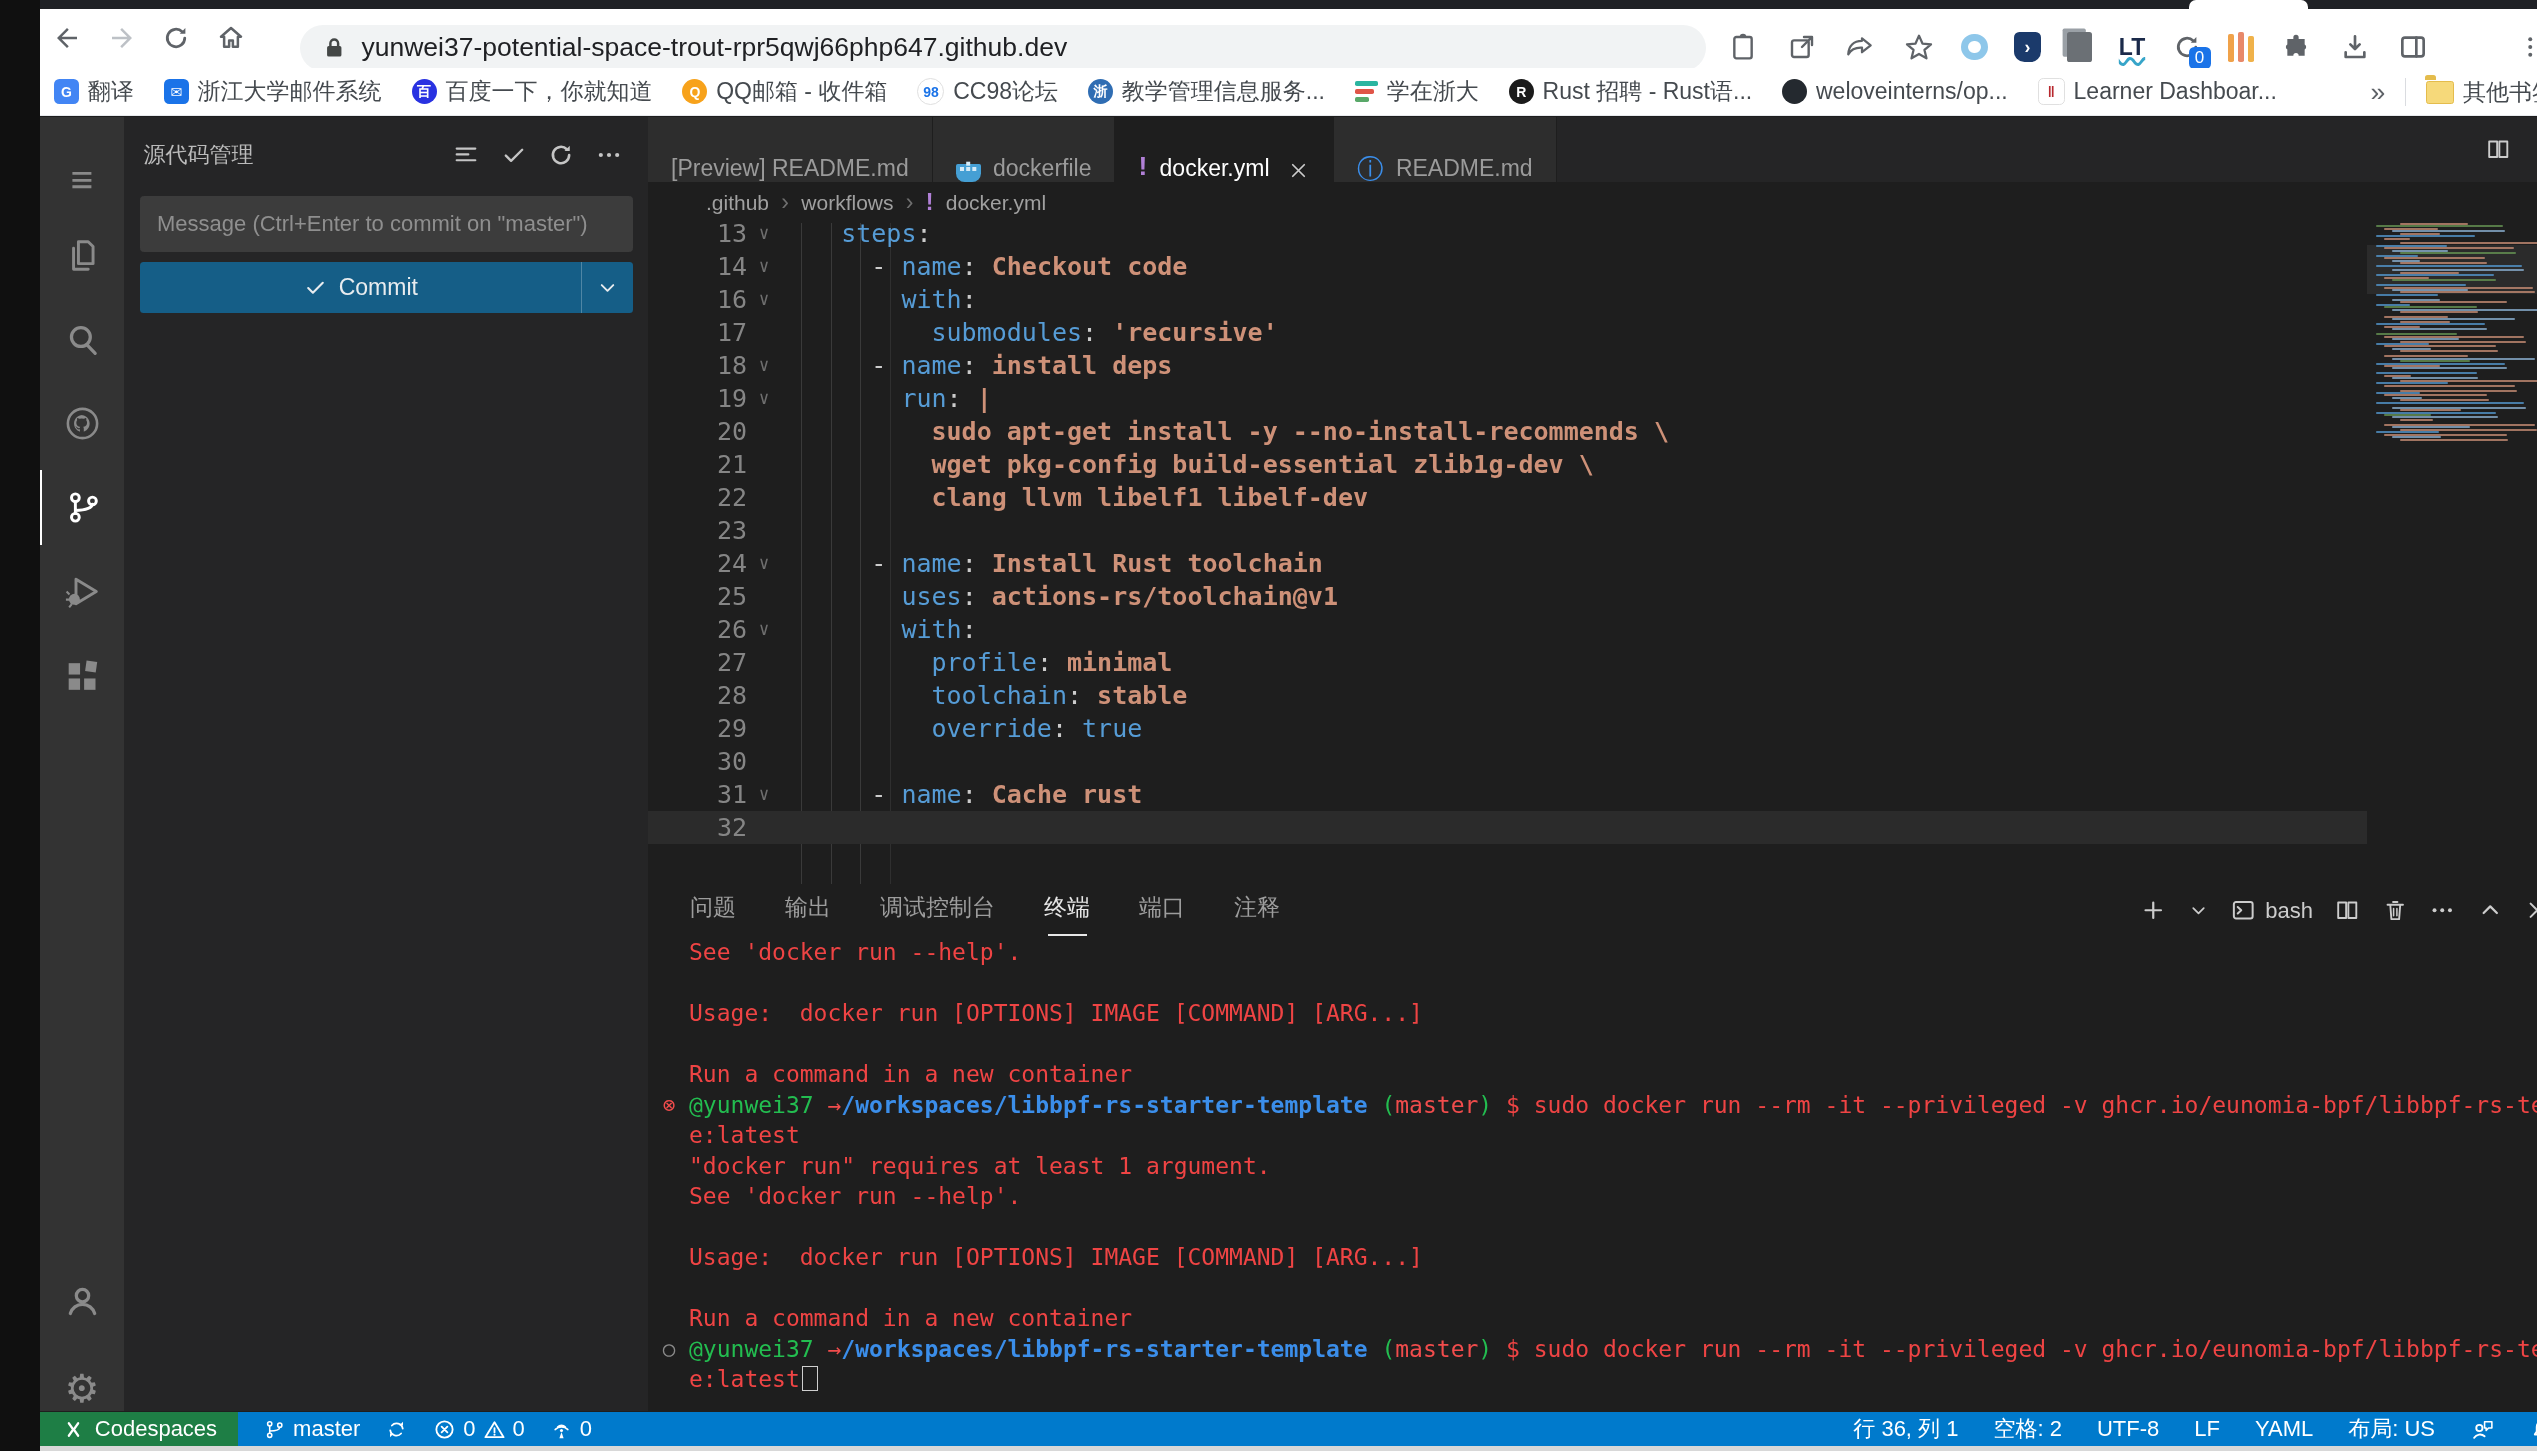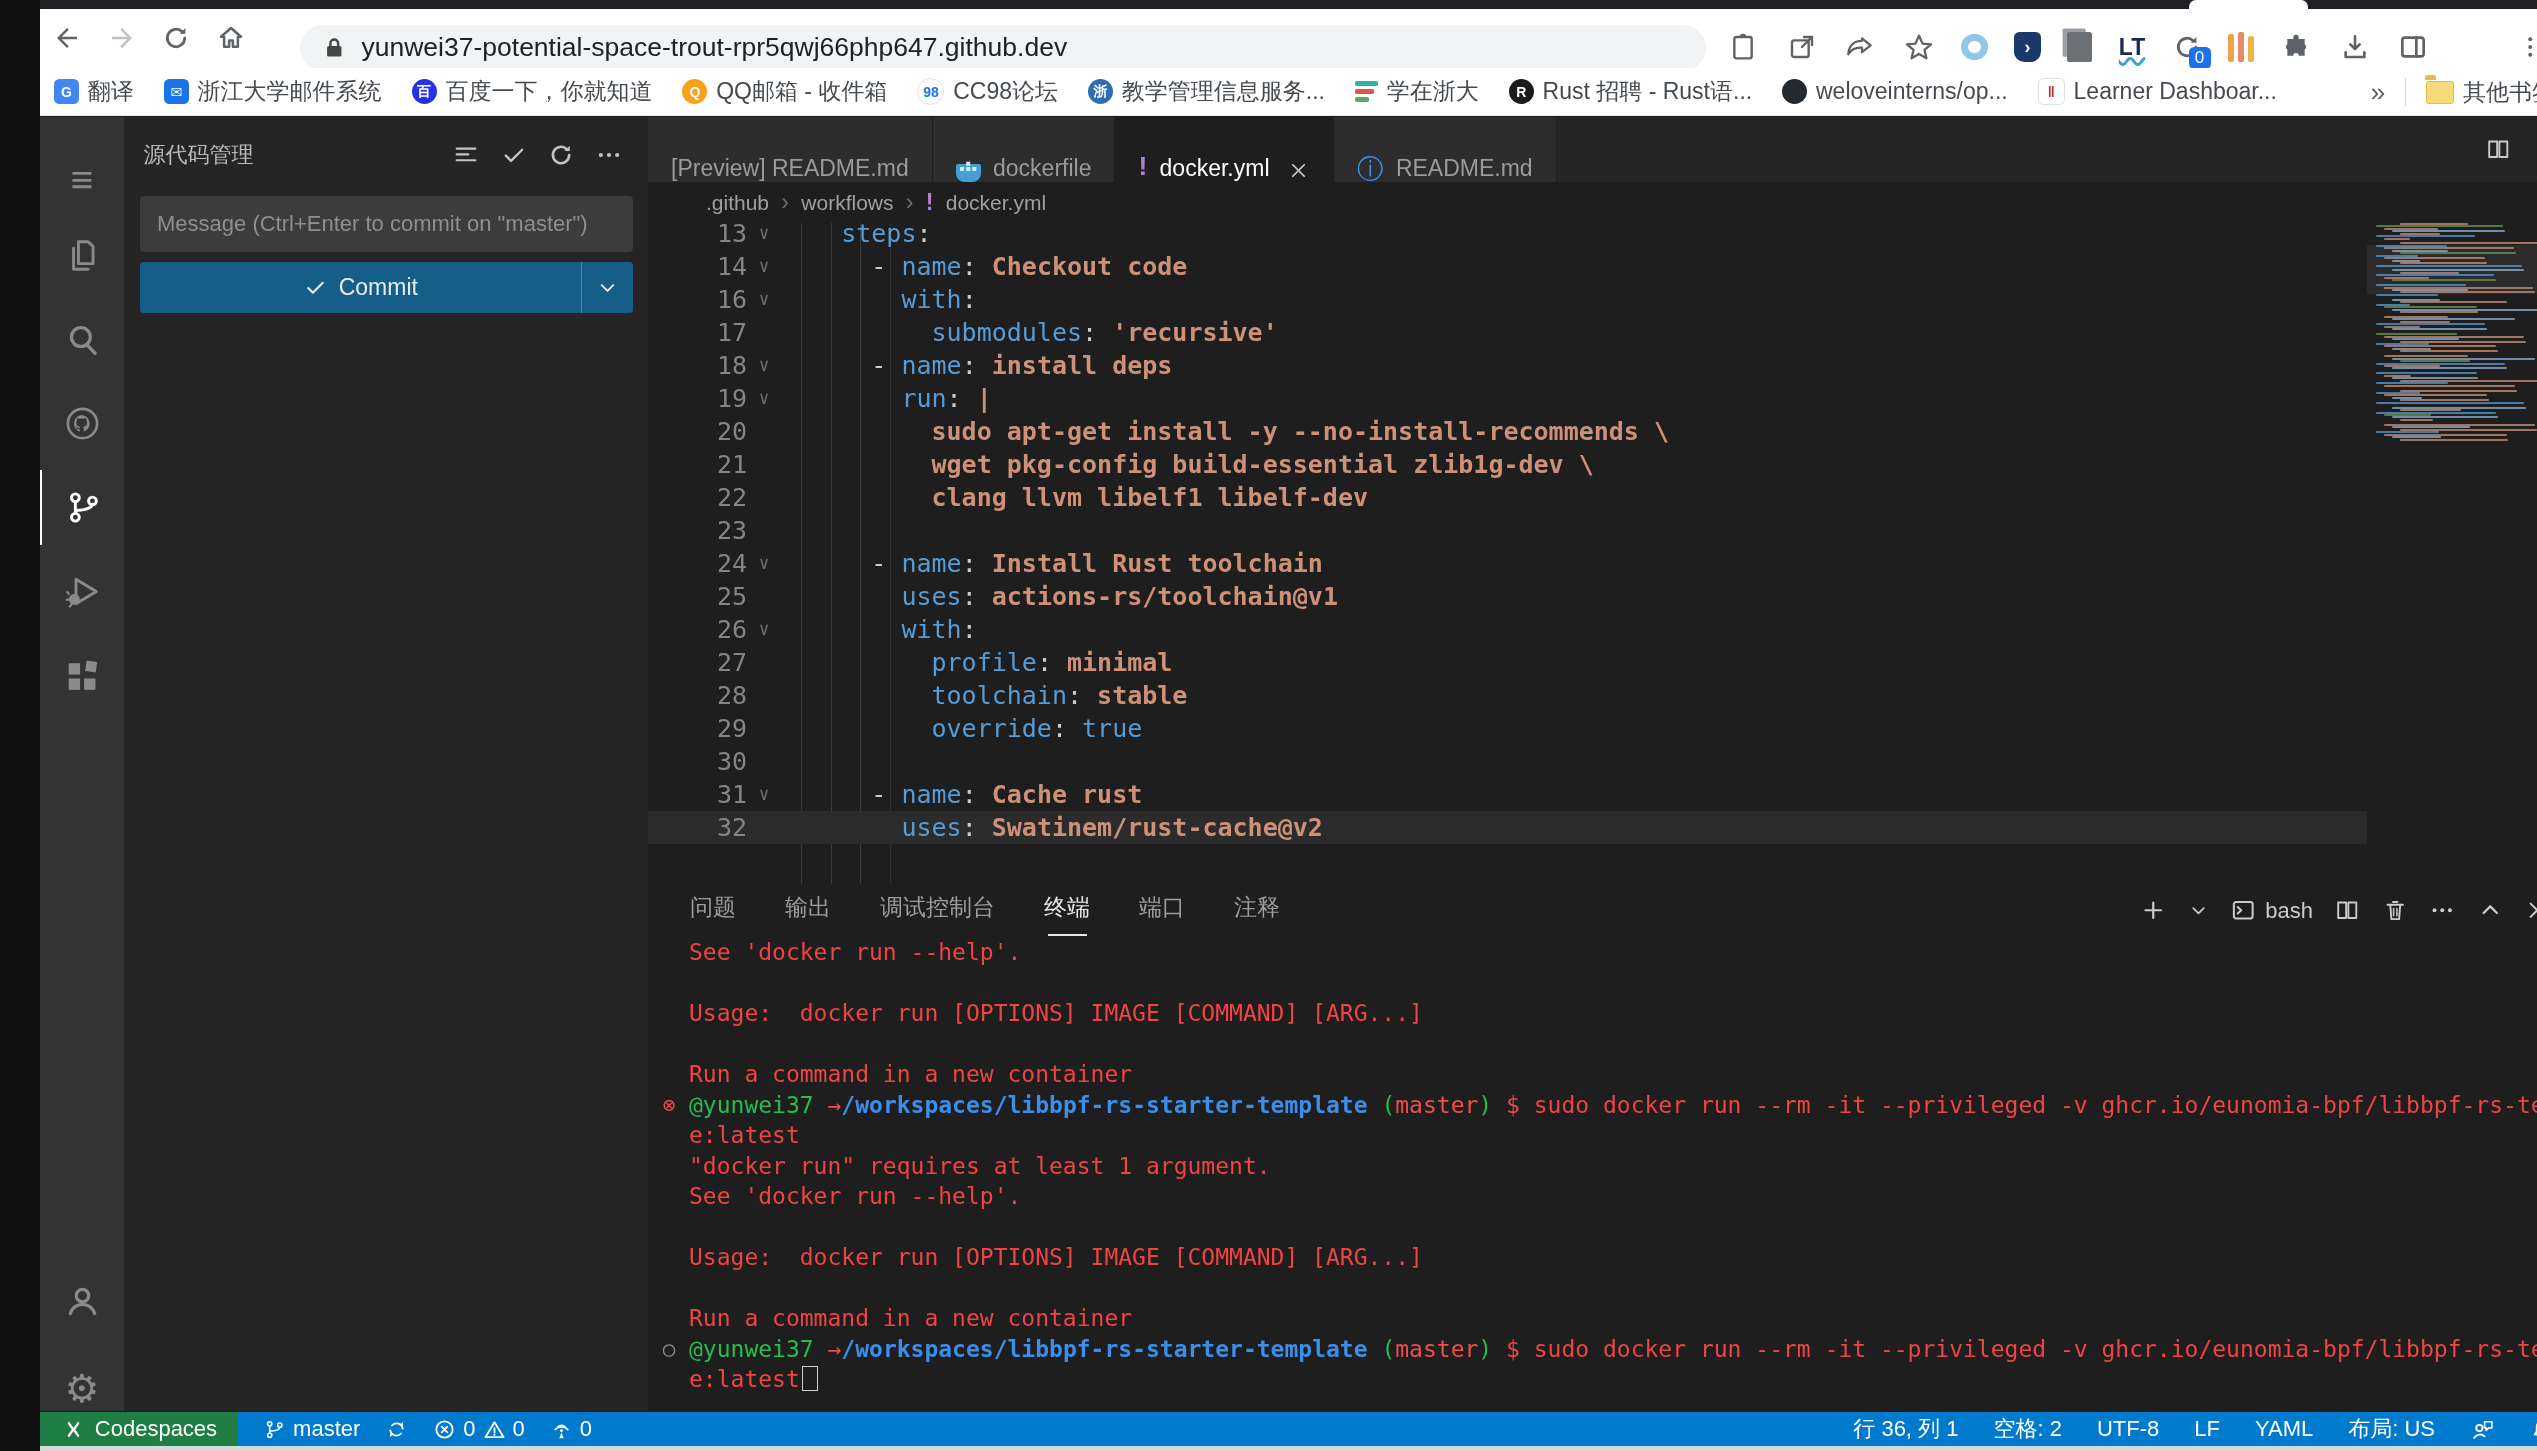--- a/index.html
+++ b/index.html
@@ -551,21 +551,20 @@
               <span class="lc"></span>
             </div>
             <div class="crow">
               <span class="ln">31</span>
               <span class="fold">∨</span>
               <span class="lc"><span class="tk-p">      - </span><span class="tk-k">name</span><span class="tk-p">: </span><span class="tk-v">Cache rust</span></span>
             </div>
             <div class="crow hl">
               <span class="ln">32</span>
               <span class="fold"></span>
-              <span class="lc"><span class="tk-p">        </span><span class="tk-k">uses</span><span class="tk-p">: </span><span class="tk-v">Swatinem/rust-cache@v2</span></span>
             </div>
           </div>
       </div>
       <div id="minimap">
         <div id="mm-viewport"></div>
         <div id="minimap-rows">
             <div class="mm-row" style="top: 34px; left: 8.8px; width: 23px; background: rgb(86, 156, 214);"></div>
             <div class="mm-row" style="top: 36px; left: 17px; width: 82px; background: rgb(206, 145, 120);"></div>
             <div class="mm-row" style="top: 38px; left: 25px; width: 141px; background: rgb(143, 182, 216);"></div>
             <div class="mm-row" style="top: 41px; left: 33px; width: 68px; background: rgb(206, 145, 120);"></div>

